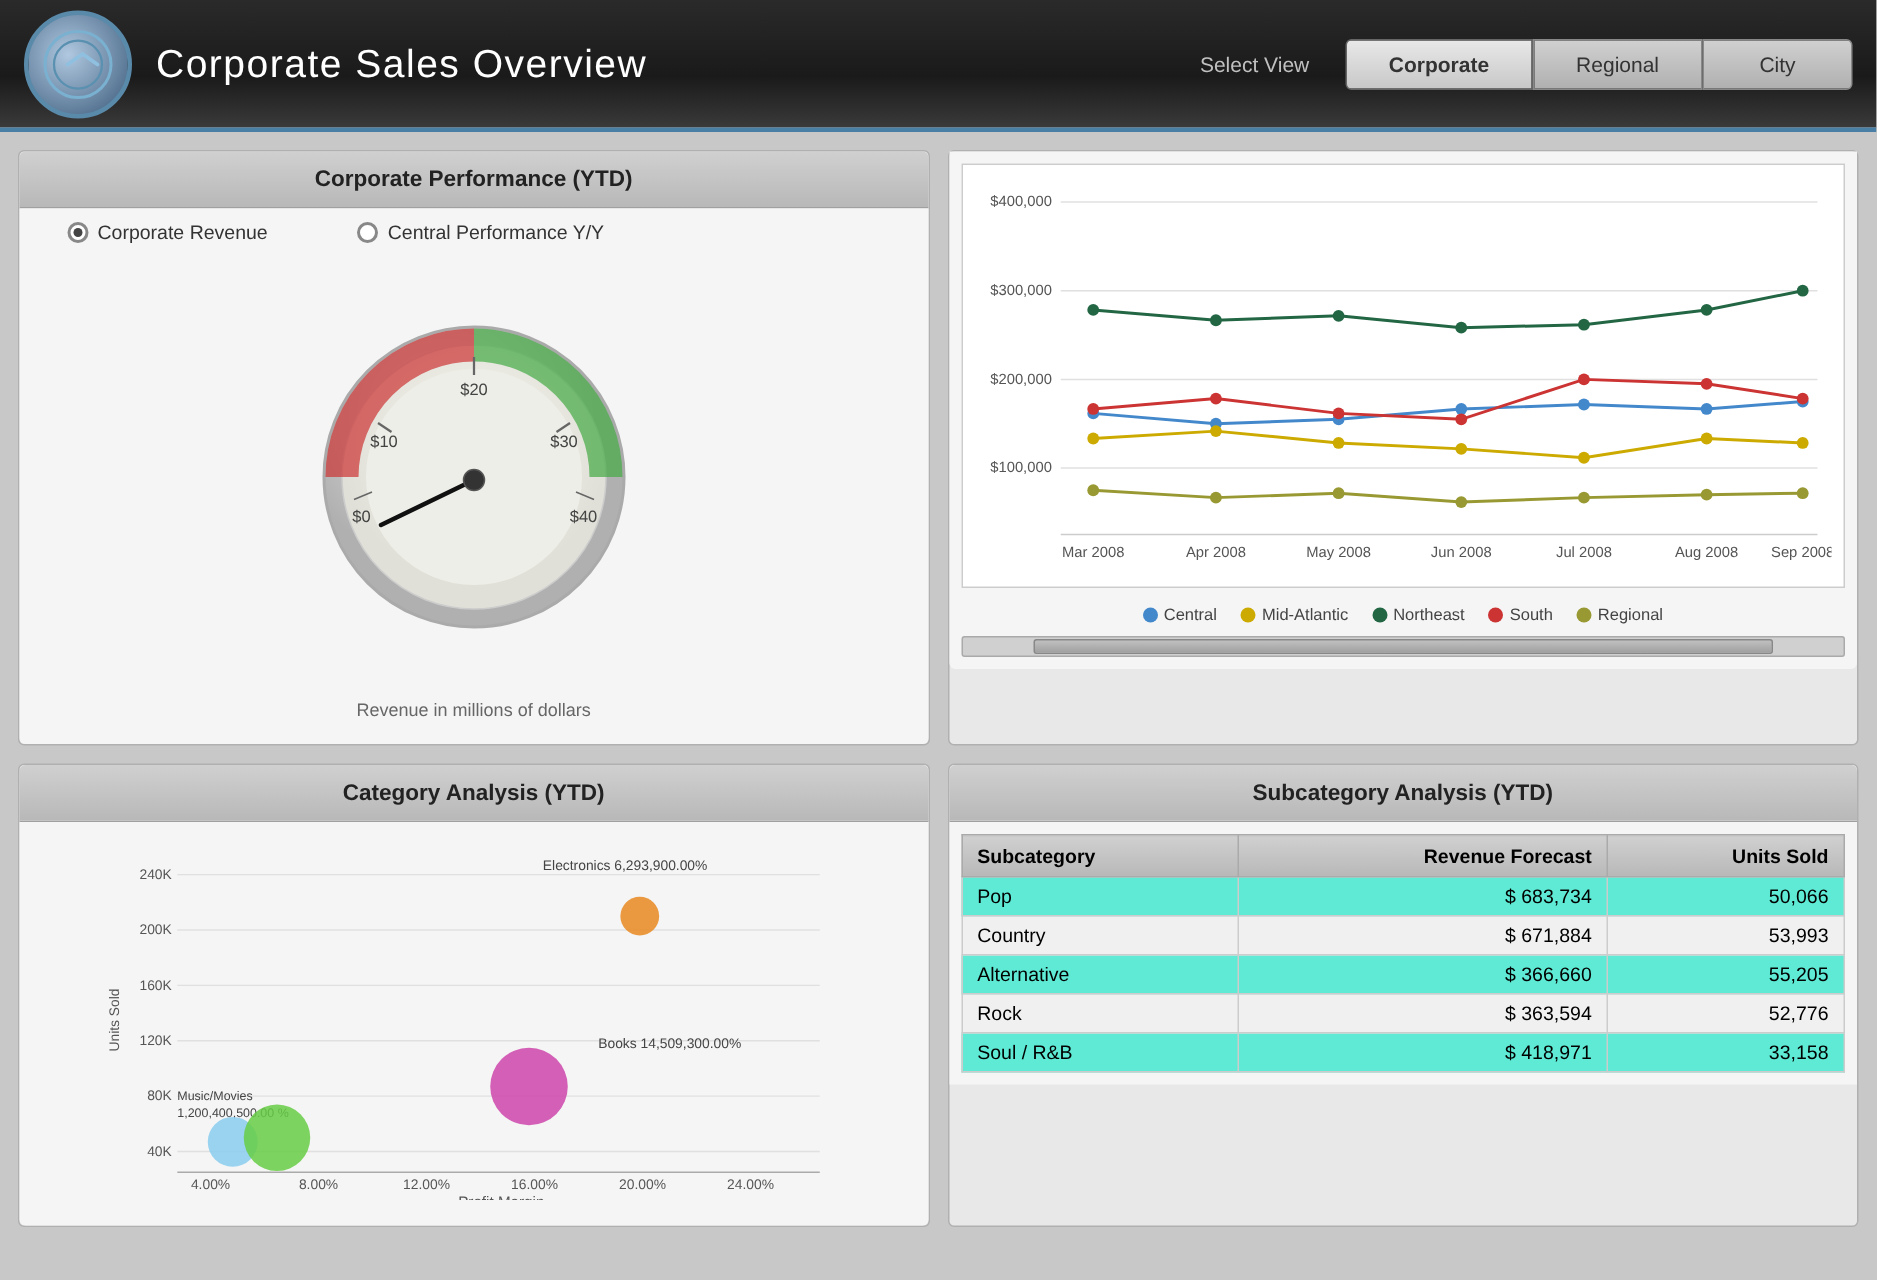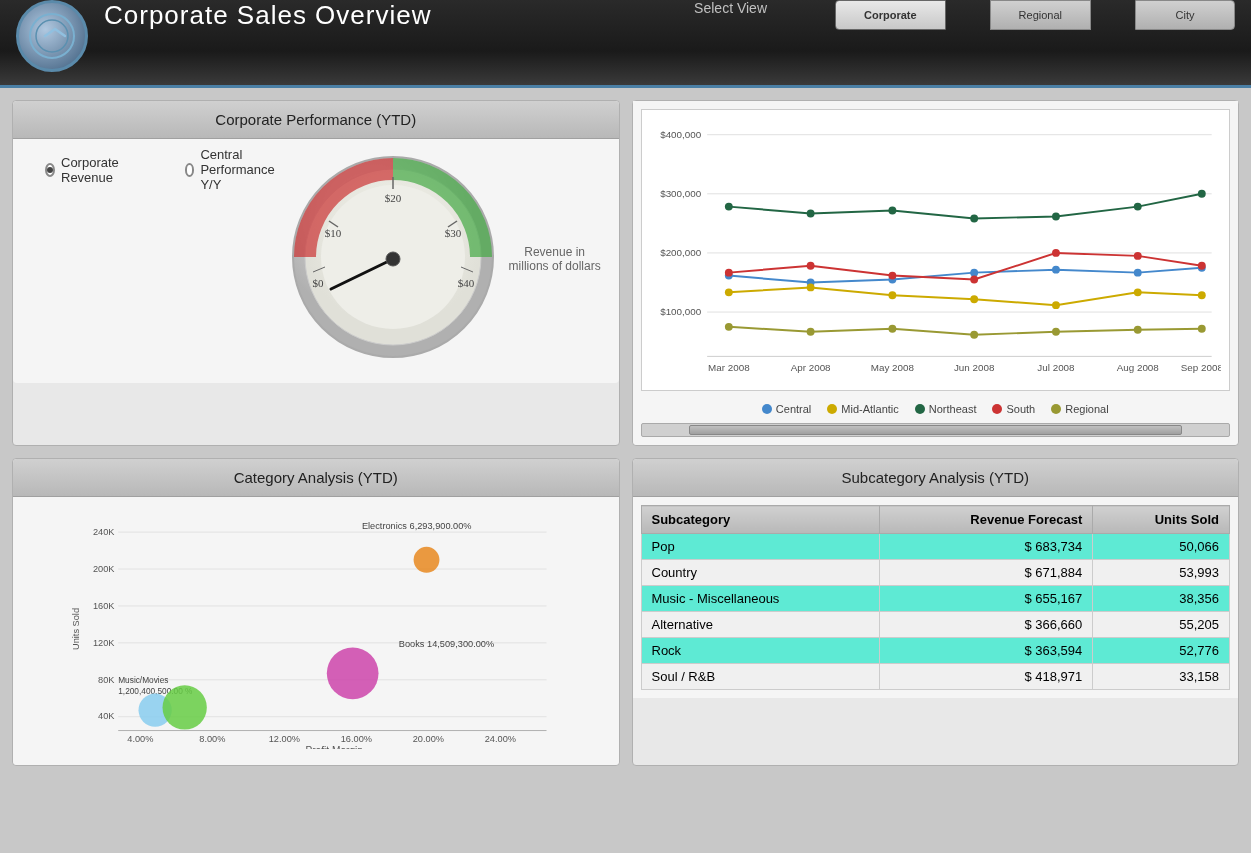--- a/index.html
+++ b/index.html
@@ -3,21 +3,21 @@
   <meta charset="utf-8">
   <style>
     * { box-sizing: border-box; margin: 0; padding: 0; }
     body { font-family: Arial, sans-serif; background: #c8c8c8; width: 1251px; min-height: 853px; }
 
     
     .header {
       background: linear-gradient(180deg, #2a2a2a 0%, #1a1a1a 60%, #3a3a3a 100%);
       height: 88px;
       display: flex;
-      align-items: flex-start;
+      align-items: center;
       padding: 0 16px;
       border-bottom: 3px solid #4a7fa5;
     }
     .logo-circle {
       width: 72px; height: 72px;
       border-radius: 50%;
       background: radial-gradient(circle at 40% 40%, #b0c8e0, #3a5a7a);
       border: 3px solid #5a8aaa;
       display: flex; align-items: center; justify-content: center;
       margin-right: 16px;
@@ -38,24 +38,23 @@
     }
     .view-buttons {
       display: flex;
       gap: 0;
     }
     .view-btn {
       background: linear-gradient(180deg, #d0d0d0 0%, #b0b0b0 100%);
       border: 1px solid #888;
       color: #333;
       padding: 8px 28px;
-      font-size: 11px;
+      font-size: 14px;
       cursor: pointer;
       min-width: 100px;
-      margin-left: 44px;
     }
     .view-btn.active {
       background: linear-gradient(180deg, #e8e8e8 0%, #c8c8c8 100%);
       border: 1px solid #666;
       font-weight: bold;
     }
     .view-btn:first-child { border-radius: 4px 0 0 4px; }
     .view-btn:last-child { border-radius: 0 4px 4px 0; }
 
     
@@ -71,36 +70,37 @@
       background: #e8e8e8;
       border: 1px solid #b0b0b0;
       border-radius: 4px;
     }
     .panel-header {
       background: linear-gradient(180deg, #d0d0d0 0%, #b8b8b8 100%);
       border-bottom: 1px solid #a0a0a0;
       padding: 10px;
       text-align: center;
       font-size: 15px;
-      font-weight: normal;
+      font-weight: bold;
       color: #222;
       border-radius: 4px 4px 0 0;
     }
     .panel-body {
       padding: 12px;
       background: #f5f5f5;
       border-radius: 0 0 4px 4px;
     }
 
     
     .corp-perf-body {
       display: flex;
-      flex-direction: row;
+      flex-direction: column;
       align-items: center;
       padding: 8px 12px 16px;
+      gap: 34px;
     }
     .radio-row {
       display: flex;
       gap: 60px;
       margin-bottom: 12px;
       align-self: flex-start;
       padding-left: 20px;
     }
     .radio-label {
       display: flex;
@@ -121,21 +121,20 @@
       width: 6px; height: 6px;
       border-radius: 50%;
       background: #444;
     }
 
     
     .gauge-container {
       position: relative;
       width: 220px;
       height: 220px;
-      font-family: Liberation Serif, serif;
     }
     .gauge-svg { width: 220px; height: 220px; }
     .gauge-label {
       font-size: 12px;
       color: #666;
       text-align: center;
       margin-top: 4px;
     }
 
     
@@ -481,25 +480,20 @@
               <td>Pop</td>
               <td class="right">$ 683,734</td>
               <td class="right">50,066</td>
             </tr>
             <tr>
               <td>Country</td>
               <td class="right">$ 671,884</td>
               <td class="right">53,993</td>
             </tr>
             <tr>
-              <td>Music - Miscellaneous</td>
-              <td class="right">$ 655,167</td>
-              <td class="right">38,356</td>
-            </tr>
-            <tr>
               <td>Alternative</td>
               <td class="right">$ 366,660</td>
               <td class="right">55,205</td>
             </tr>
             <tr>
               <td>Rock</td>
               <td class="right">$ 363,594</td>
               <td class="right">52,776</td>
             </tr>
             <tr>

